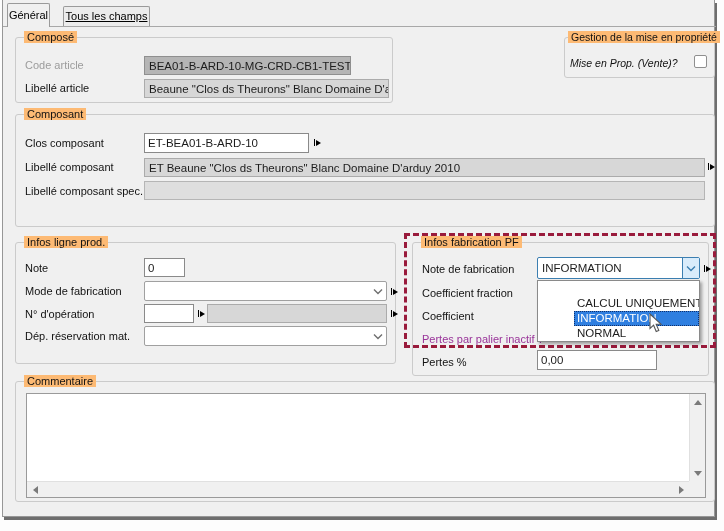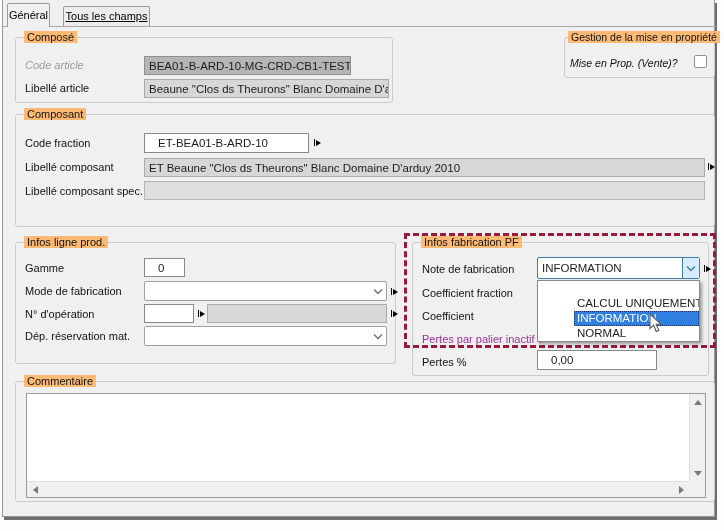--- a/index.html
+++ b/index.html
@@ -1,21 +1,21 @@
 <!DOCTYPE html>
 <html><head>
 <meta charset="utf-8">
 <style>
   * { margin:0; padding:0; box-sizing:border-box; }
   html,body { width:724px; height:531px; background:#fdfdfd; font-family:"Liberation Sans", sans-serif; overflow:hidden; }
   #window { position:absolute; left:2px; top:0; width:713px; height:517px; background:#f0f0f0;
             border-left:1px solid #979797; border-right:1px solid #979797; border-bottom:1px solid #979797;
             box-shadow:2px 3px 0 #6e6e6e; }
   .label { position:absolute; font-size:11px; color:#121212; white-space:nowrap; }
-  .label.disabled { color:#9c9c9c;font-style:italic; }
+  .label.disabled { color:#9c9c9c; }
   .label.italic { font-style:italic; }
   .label.purple { color:#993399; }
 
   
   .tab { position:absolute; font-size:11px; text-align:center; background:#f0f0f0;
          border:1px solid #9a9a9a; border-bottom:none; border-radius:2px 2px 0 0; cursor:default; }
   .tab.active { left:4px; top:3px; width:43px; height:24px; line-height:22px; z-index:3; }
   .tab.inactive { left:60px; top:6px; width:87px; height:20px; line-height:18px; background:#ececec; z-index:1;text-decoration:underline; }
   .page-top-border { position:absolute; left:0; top:26px; width:713px; height:1px; background:#a8a8a8; z-index:2; }
 
@@ -23,21 +23,21 @@
   .group { position:absolute; border:1px solid #cbcbcb; border-radius:3px; }
   .legend { position:absolute; top:-7px; left:8px; background:#fdba74; padding:0 3px; font-size:11px; color:#121212; white-space:nowrap; }
 
   
   .field { position:absolute; font-size:11.5px; color:#1c1c1c; line-height:16px; padding:1px 4px 0 4px;
            border:1px solid #a0a0a0; white-space:nowrap; overflow:hidden; }
   .field.dark  { background:#b5b5b5; border-color:#8f8f8f; }
   .field.light { background:#d7d7d7; border-color:#ababab; }
   .field.empty { background:#dedede; border-color:#b5b5b5; }
   input.tbox { position:absolute; font-family:"Liberation Sans", sans-serif; font-size:11.5px; color:#1c1c1c;
-               background:#fff; border:1px solid #8a8a8a; padding:0 13px; outline:none; }
+               background:#fff; border:1px solid #8a8a8a; padding:0 3px; outline:none; }
 
   
   .combo { position:absolute; background:#fff; border:1px solid #a0a0a0; border-radius:2px; }
   .combo .val { position:absolute; left:4px; top:2px; font-size:11.5px; color:#1c1c1c; white-space:nowrap; }
   .combo .btn { position:absolute; right:0; top:0; bottom:0; width:17px; display:flex; align-items:center; justify-content:center; }
   .combo.focus { border-color:#3c7fb1; }
   .combo.focus .btn { background:#d9ecfb; border-left:1px solid #3c7fb1; }
 
   
   .nav-arrow { position:absolute; display:flex; align-items:center; }
@@ -91,39 +91,39 @@
 
   <div class="group" style="left:561px; top:37px; width:151px; height:41px;">
     <div class="legend" style="left:3px; font-size:10.5px;">Gestion de la mise en propriété</div>
   </div>
   <div class="label italic" style="left:567px; top:57px; font-size:10.5px;">Mise en Prop. (Vente)?</div>
   <div class="checkbox" style="left:691px; top:55px;"></div>
 
   <div class="group" style="left:12px; top:114px; width:700px; height:113px;">
     <div class="legend">Composant</div>
   </div>
-  <div class="label" style="left:22px; top:137px;">Code fraction</div>
+  <div class="label" style="left:22px; top:137px;">Clos composant</div>
   <input class="tbox" style="left: 141px; top: 133px; width: 165px; height: 20px;" value="ET-BEA01-B-ARD-10">
   <div class="nav-arrow" style="left:311px; top:139px;">
       <div class="bar"></div>
       <div class="tri"></div>
     </div>
   <div class="label" style="left:22px; top:161px;">Libellé composant</div>
   <div class="field light" style="left:141px; top:158px; width:561px; height:19px;">ET Beaune "Clos ds Theurons" Blanc Domaine D'arduy 2010</div>
   <div class="nav-arrow" style="left:705px; top:163px;">
       <div class="bar"></div>
       <div class="tri"></div>
     </div>
   <div class="label" style="left:22px; top:185px;">Libellé composant spec.</div>
   <div class="field empty" style="left:141px; top:181px; width:561px; height:19px;"></div>
 
   <div class="group" style="left:12px; top:242px; width:381px; height:122px;">
     <div class="legend">Infos ligne prod.</div>
   </div>
-  <div class="label" style="left:22px; top:262px;">Gamme</div>
+  <div class="label" style="left:22px; top:262px;">Note</div>
   <input class="tbox" style="left: 141px; top: 258px; width: 41px; height: 19px;" value="0">
   <div class="label" style="left:22px; top:285px;">Mode de fabrication</div>
   <div class="combo" style="left:141px; top:281px; width:243px; height:20px;">
     <span class="val"></span>
     <span class="btn">
         <svg width="10" height="7" viewBox="0 0 10 7">
           <polyline points="1,1.5 5,5.5 9,1.5" fill="none" stroke="#6f6f6f" stroke-width="1.4"></polyline>
         </svg>
       </span>
   </div>

